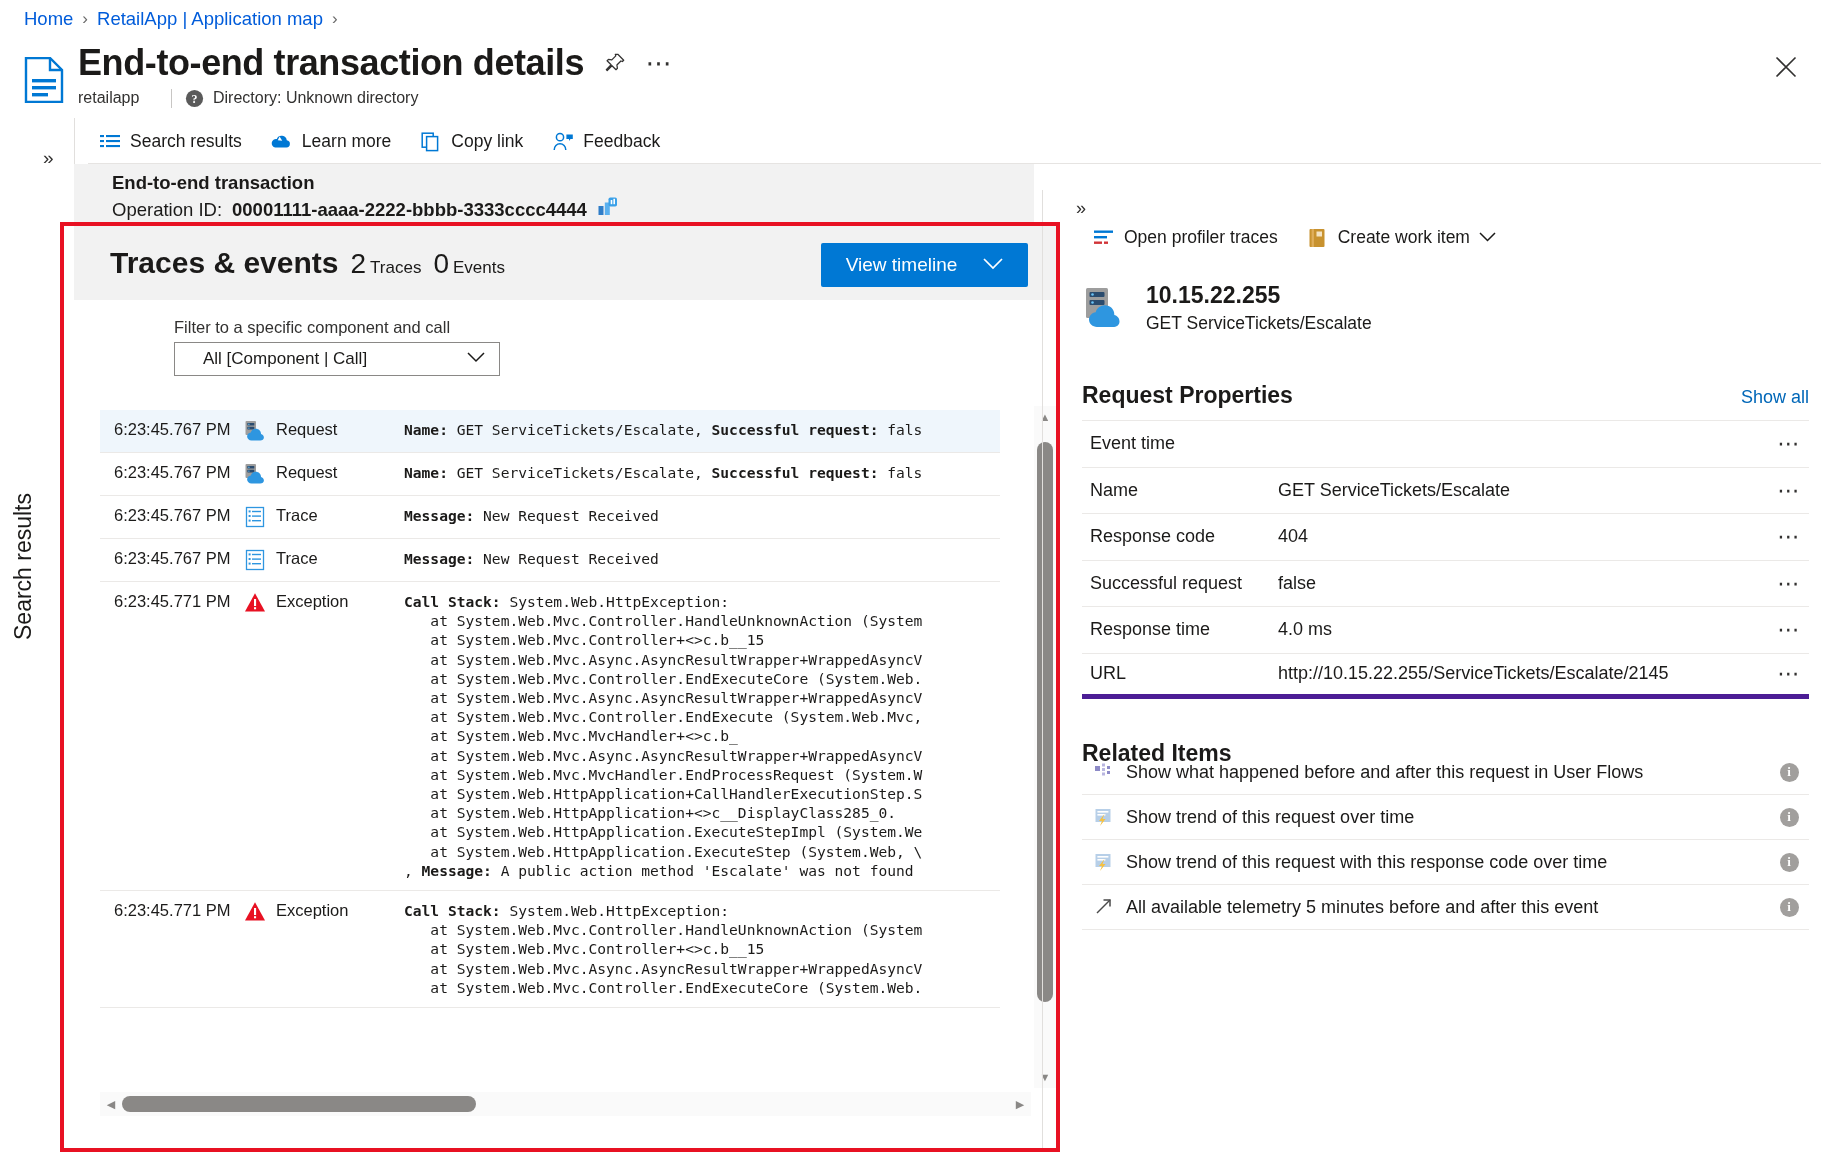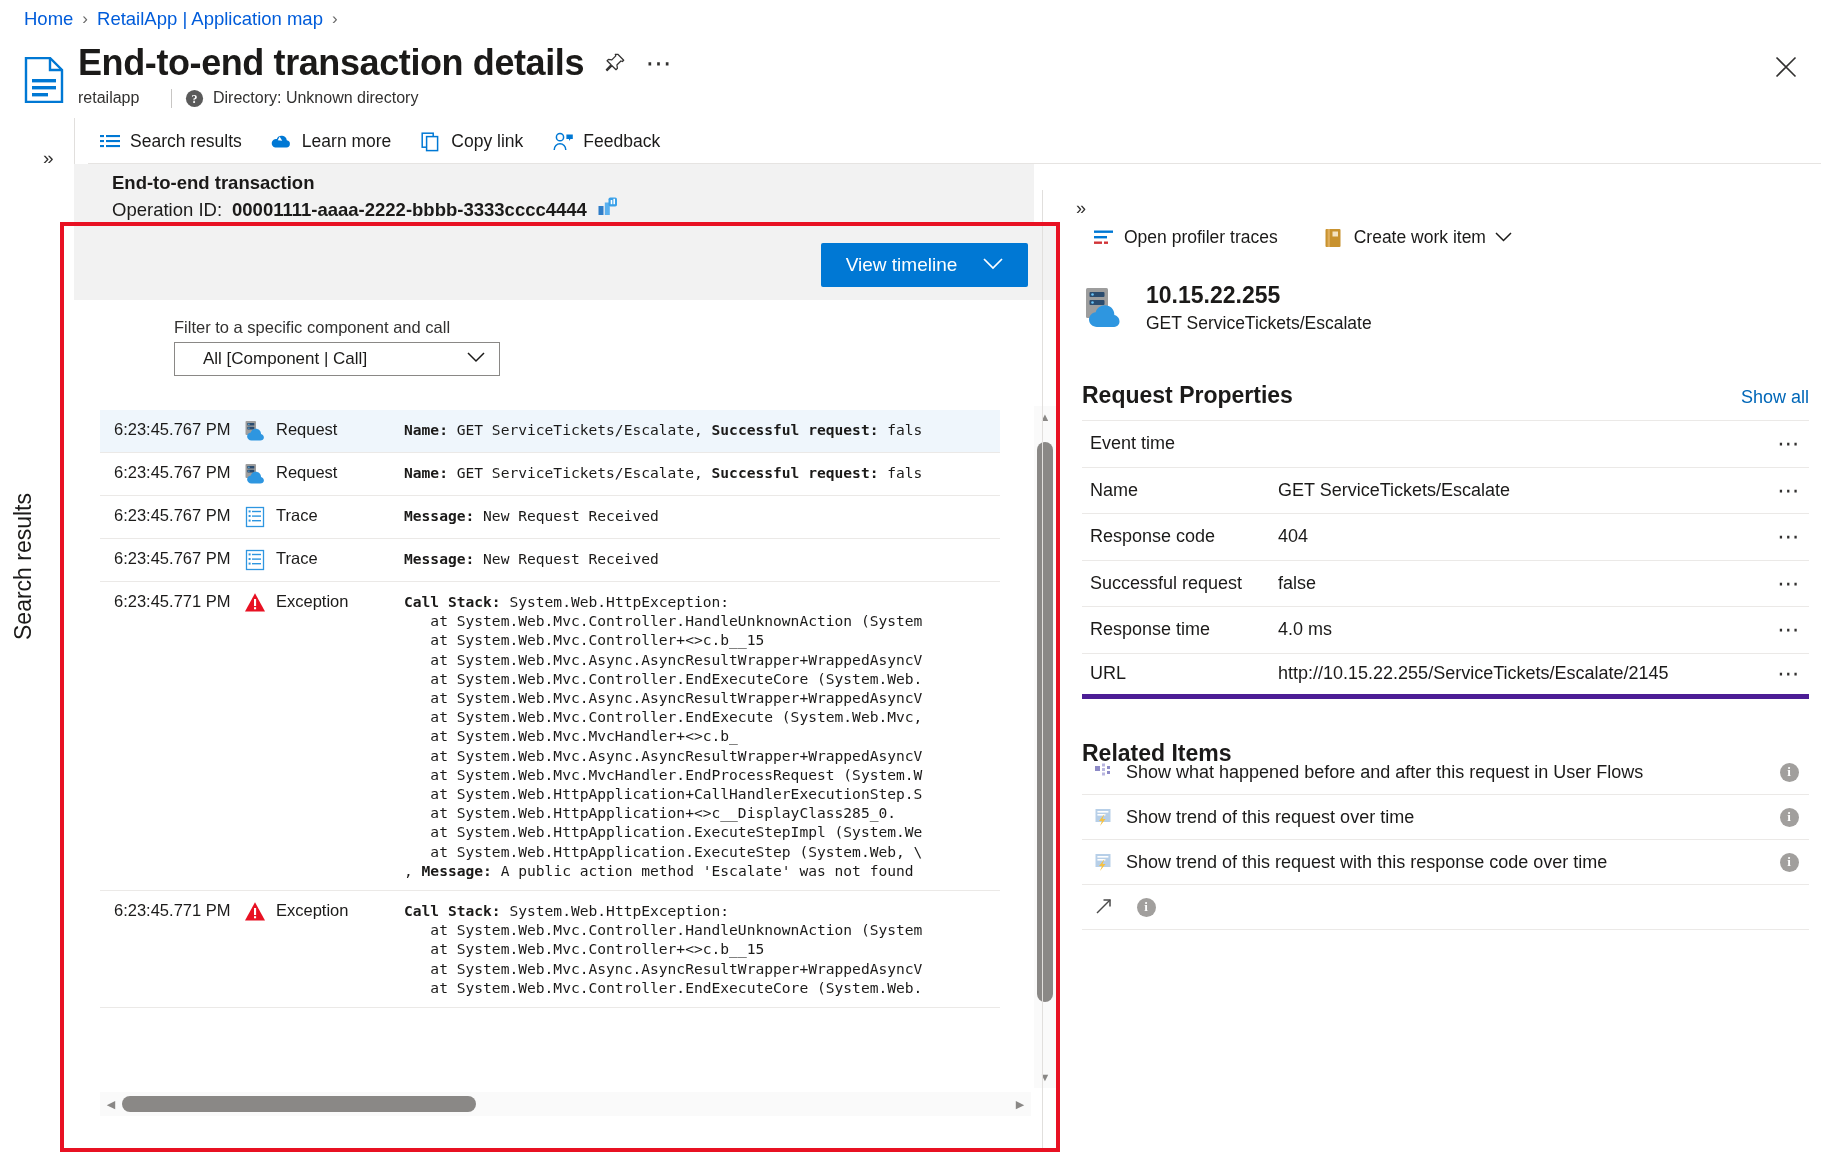--- a/index.html
+++ b/index.html
@@ -222,21 +222,21 @@
   }
   #right-chevron {
     position:absolute; left:1076px; top:198px;
     font-size:18px; color:#323130; cursor:pointer;
   }
 
   
   #right-pane { position:absolute; left:1060px; top:190px; width:771px; height:978px; }
   #right-cmdbar {
     position:absolute; left:22px; top:32px;
-    display:flex; align-items:center; gap:16px;
+    display:flex; align-items:center; gap:0;
   }
   #entity-head {
     position:absolute; left:22px; top:92px;
     display:flex; align-items:center; gap:16px;
   }
   #entity-icon { width:48px; height:46px; flex:none; }
   #entity-name { font-size:23px; font-weight:700; color:#1b1a19; line-height:1.2; }
   #entity-sub { font-size:17.5px; color:#1b1a19; margin-top:3px; }
 
   #props-head {
@@ -395,20 +395,31 @@
       <rect x="16.4" y="2.8" width="1.6" height="5.4" fill="#ffffff"></rect>
     </svg>
   </span>
 </div>
 
 <div id="vertical-label">Search results</div>
 
 <div id="traces-panel">
 
   <div id="traces-header">
+    <div id="traces-title-wrap">
+      <span id="traces-title">Traces &amp; events</span>
+      <span class="count-pair">
+        <span class="count-num">2</span>
+        <span class="count-lbl">Traces</span>
+      </span>
+      <span class="count-pair">
+        <span class="count-num">0</span>
+        <span class="count-lbl">Events</span>
+      </span>
+    </div>
     <button id="view-timeline-btn">
       <span>View timeline</span>
       <span>
         <svg width="20" height="13" viewBox="0 0 20 13">
             <path d="M1 1l9 9 9-9" fill="none" stroke="#ffffff" stroke-width="1.7"></path>
           </svg>
       </span>
     </button>
   </div>
 
@@ -693,18 +704,19 @@
           <span class="info-circle">i</span>
         </div>
       </div>
       <div class="rel-row">
         <div class="rel-ico">
           <svg width="20" height="20" viewBox="0 0 20 20">
             <path d="M3 16L16 3" stroke="#4a4a4a" stroke-width="1.5"></path>
             <path d="M9.5 3H16v6.5" fill="none" stroke="#4a4a4a" stroke-width="1.5"></path>
           </svg>
         </div>
+        <div class="rel-txt">All available telemetry 5 minutes before and after this event</div>
         <div class="rel-info">
           <span class="info-circle">i</span>
         </div>
       </div>
     </div>
 </div>
 
 </body></html>

